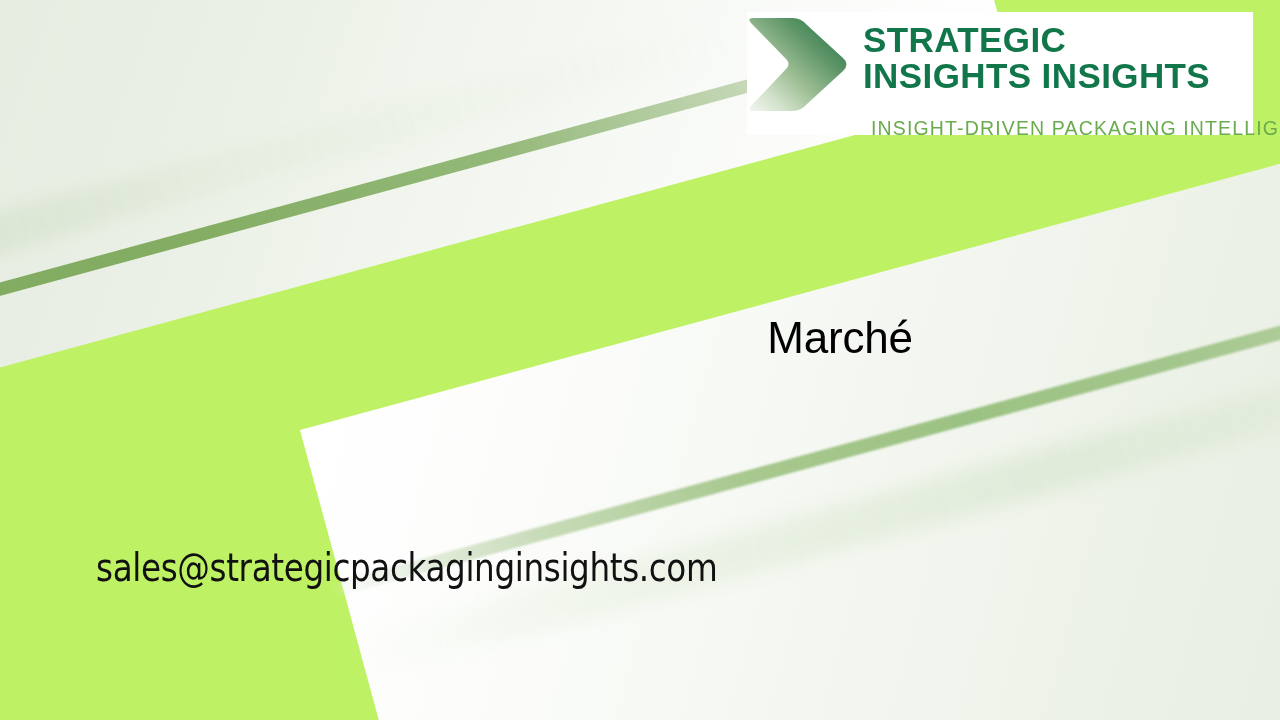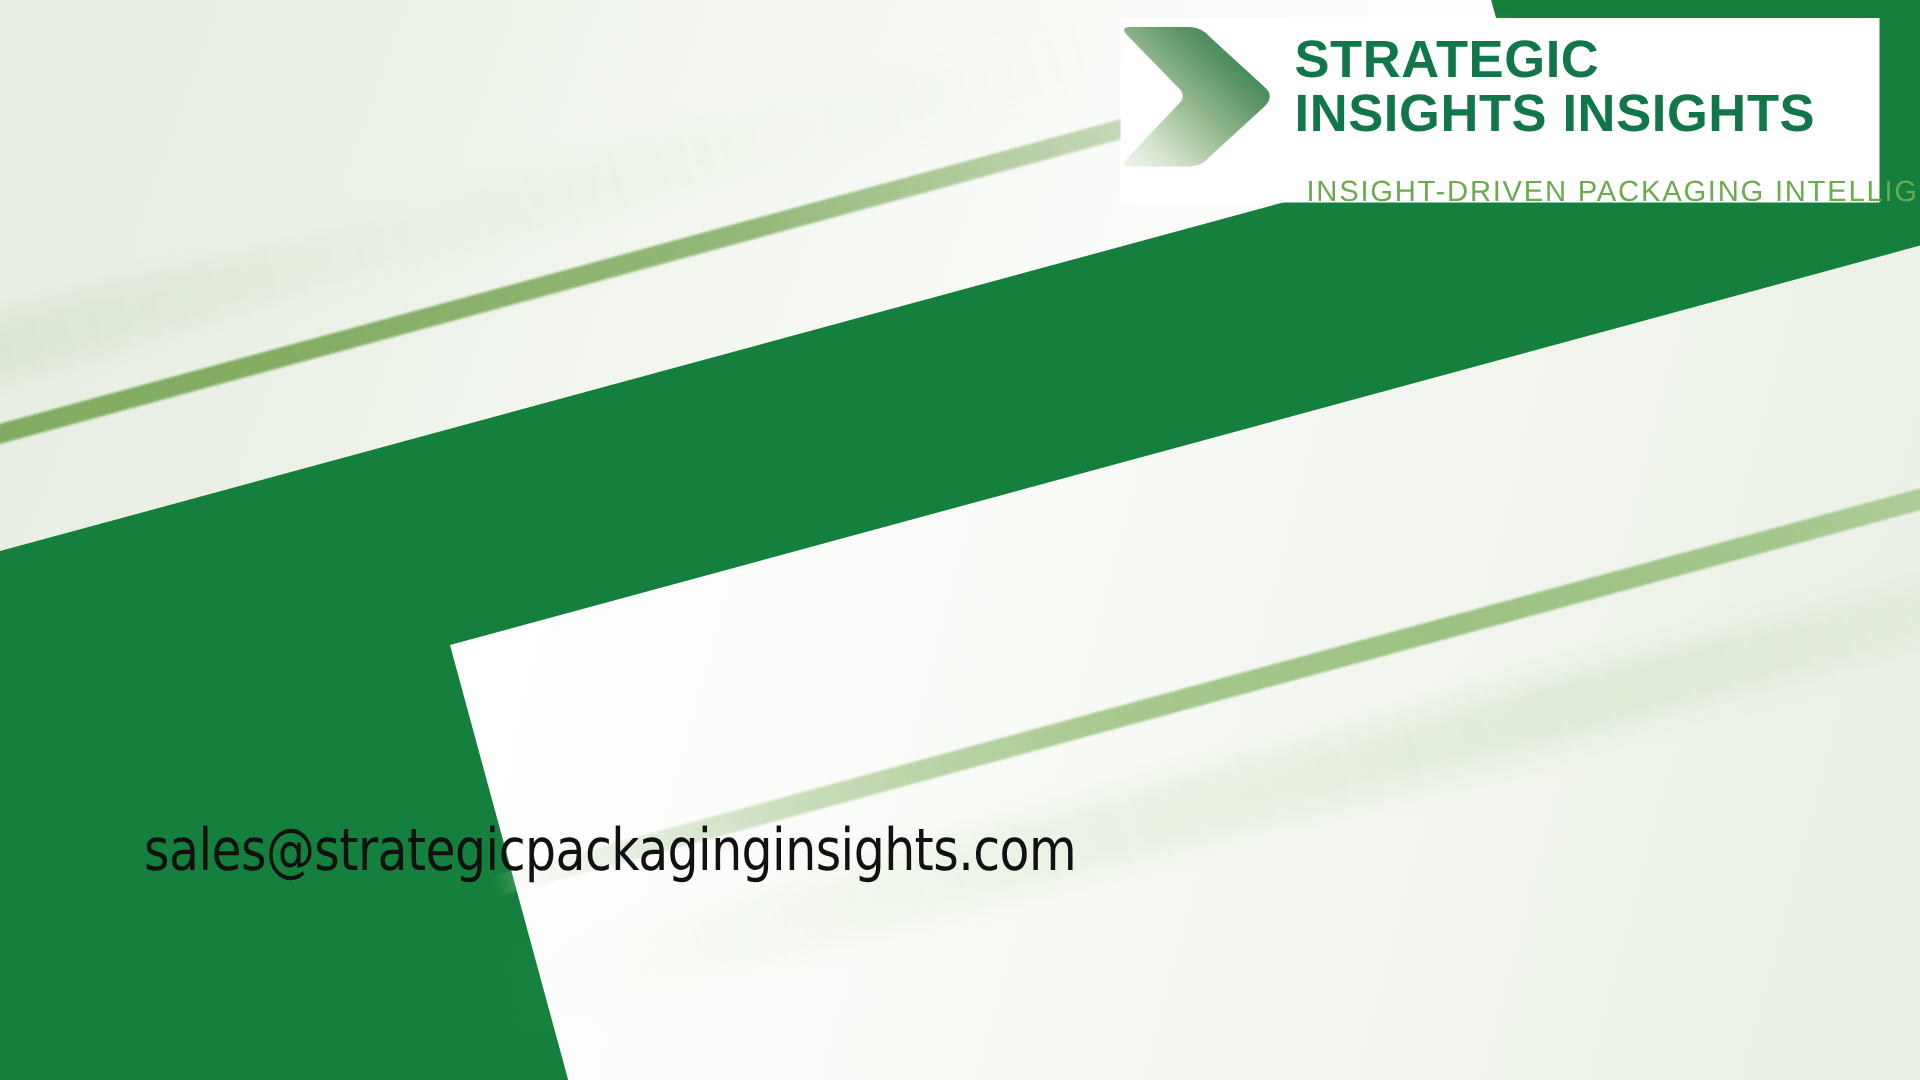--- a/index.html
+++ b/index.html
@@ -7,21 +7,21 @@
     padding: 0;
     background: #ffffff;
   }
   body {
     font-family: "Liberation Sans", sans-serif;
   }
   .slide {
     position: relative;
     width: 1280px;
     height: 720px;
-    background: #15803d;
+    background: #bef264;
     overflow: hidden;
   }
 
   
   .bg-layer {
     position: absolute;
     inset: 0;
     overflow: hidden;
     pointer-events: none;
   }
@@ -217,17 +217,18 @@
       <div class="logo-words">
         <div class="logo-line logo-line-1">STRATEGIC</div>
         <div class="logo-line logo-line-2">INSIGHTS INSIGHTS</div>
       </div>
     </div>
     <div class="logo-tagline">INSIGHT-DRIVEN PACKAGING INTELLIGENCE</div>
   </div>
 
   <div class="title">
     <br>
+    <span>Marché</span>
   </div>
 
   <div class="email">sales@strategicpackaginginsights.com</div>
 
 </div>
 
 </body></html>

